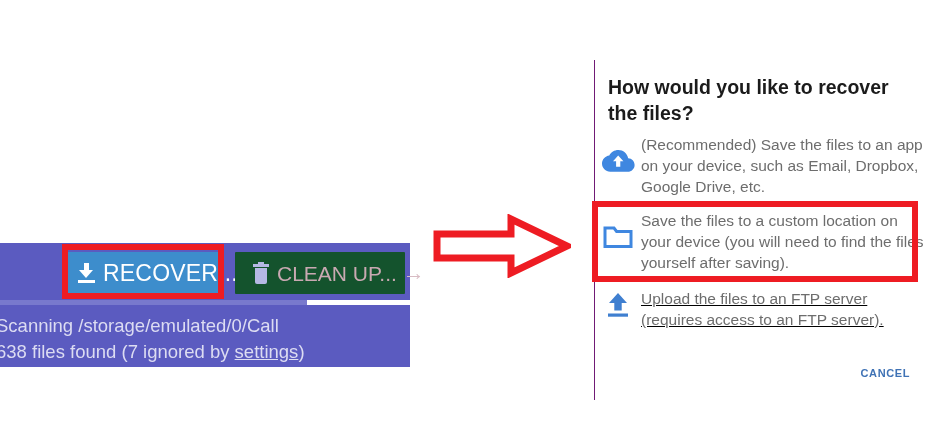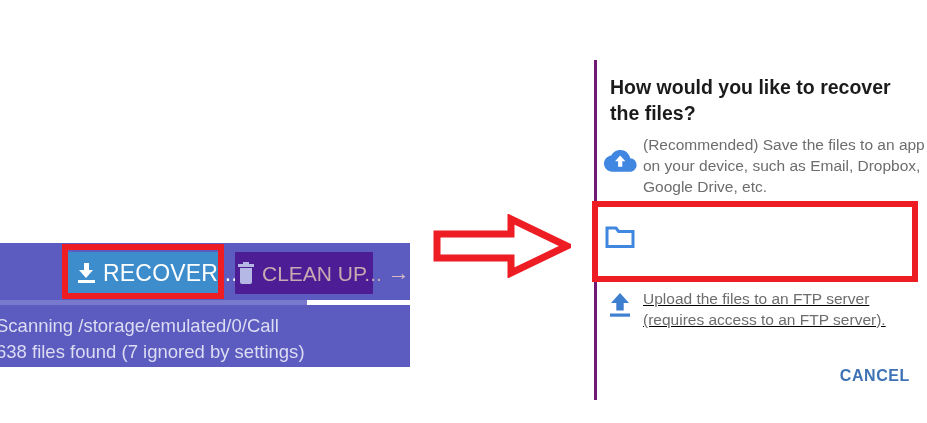--- a/index.html
+++ b/index.html
@@ -97,28 +97,28 @@
     box-sizing: border-box;
     z-index: 6;
     pointer-events: none;
   }
 
   
   #cleanup-button {
     position: absolute;
     left: 235px;
     top: 3px;
-    width: 138px;
+    width: 170px;
     height: 42px;
-    background: #4c1d95;
+    background: #14532d;
     border-radius: 1px;
     display: flex;
     align-items: center;
     box-sizing: border-box;
-    padding-left: 3px;
+    padding-left: 18px;
   }
   #cleanup-button .trash-icon {
     width: 16px;
     height: 21px;
     position: relative;
     flex: 0 0 auto;
     margin-right: 8px;
   }
   #cleanup-button .trash-icon .lid {
     position: absolute;
@@ -179,40 +179,41 @@
     width: 466px;
   }
   .status-line {
     color: #dcdcf2;
     font-size: 18.5px;
     line-height: 26px;
     white-space: nowrap;
     margin-left: -4px;
   }
   .status-line .link {
+    text-decoration: underline;
   }
 
   
   #transition-arrow {
     position: absolute;
     left: 433px;
     top: 214px;
     width: 138px;
     height: 64px;
   }
 
   
   #dialog-panel {
     position: absolute;
     left: 594px;
     top: 60px;
     width: 333px;
     height: 340px;
     background: #ffffff;
-    border-left: 3px solid #701a75;
+    border-left: 1px solid #701a75;
     box-sizing: border-box;
   }
 
   #dialog-title {
     position: absolute;
     left: 13px;
     top: 14px;
     width: 295px;
     color: #1b1b1b;
     font-size: 19.5px;
@@ -262,21 +263,21 @@
     box-sizing: border-box;
     z-index: 6;
     pointer-events: none;
   }
 
   #cancel-button {
     position: absolute;
     right: 11px;
     top: 303px;
     color: #3f72b5;
-    font-size: 16px;
+    font-size: 11px;
     font-weight: bold;
     letter-spacing: 0.6px;
     padding: 4px 6px;
   }
 </style>
 </head>
 <body>
 
 <div id="left-panel">
 
@@ -333,20 +334,21 @@
     </span>
     <span class="option-text">(Recommended) Save the files to an app on your device, such as Email, Dropbox, Google Drive, etc.</span>
   </div>
 
   <div class="option-row" id="option-folder">
     <span class="option-icon">
       <svg width="32" height="26" viewBox="0 0 32 26">
         <path d="M3 4h9l2.6 3.4H29v15H3z" fill="#ffffff" stroke="#3f87e0" stroke-width="3" stroke-linejoin="miter"></path>
       </svg>
     </span>
+    <span class="option-text">Save the files to a custom location on your device (you will need to find the files yourself after saving).</span>
   </div>
 
   <div class="option-row" id="option-ftp">
     <span class="option-icon">
       <svg width="30" height="30" viewBox="0 0 30 30">
         <path d="M15 3l9 10h-5.3v7.5h-7.4V13H6z" fill="#3f7fd0"></path>
         <rect x="5" y="23.5" width="20" height="3.2" fill="#3f7fd0"></rect>
       </svg>
     </span>
     <span class="option-text">Upload the files to an FTP server (requires access to an FTP server).</span>

